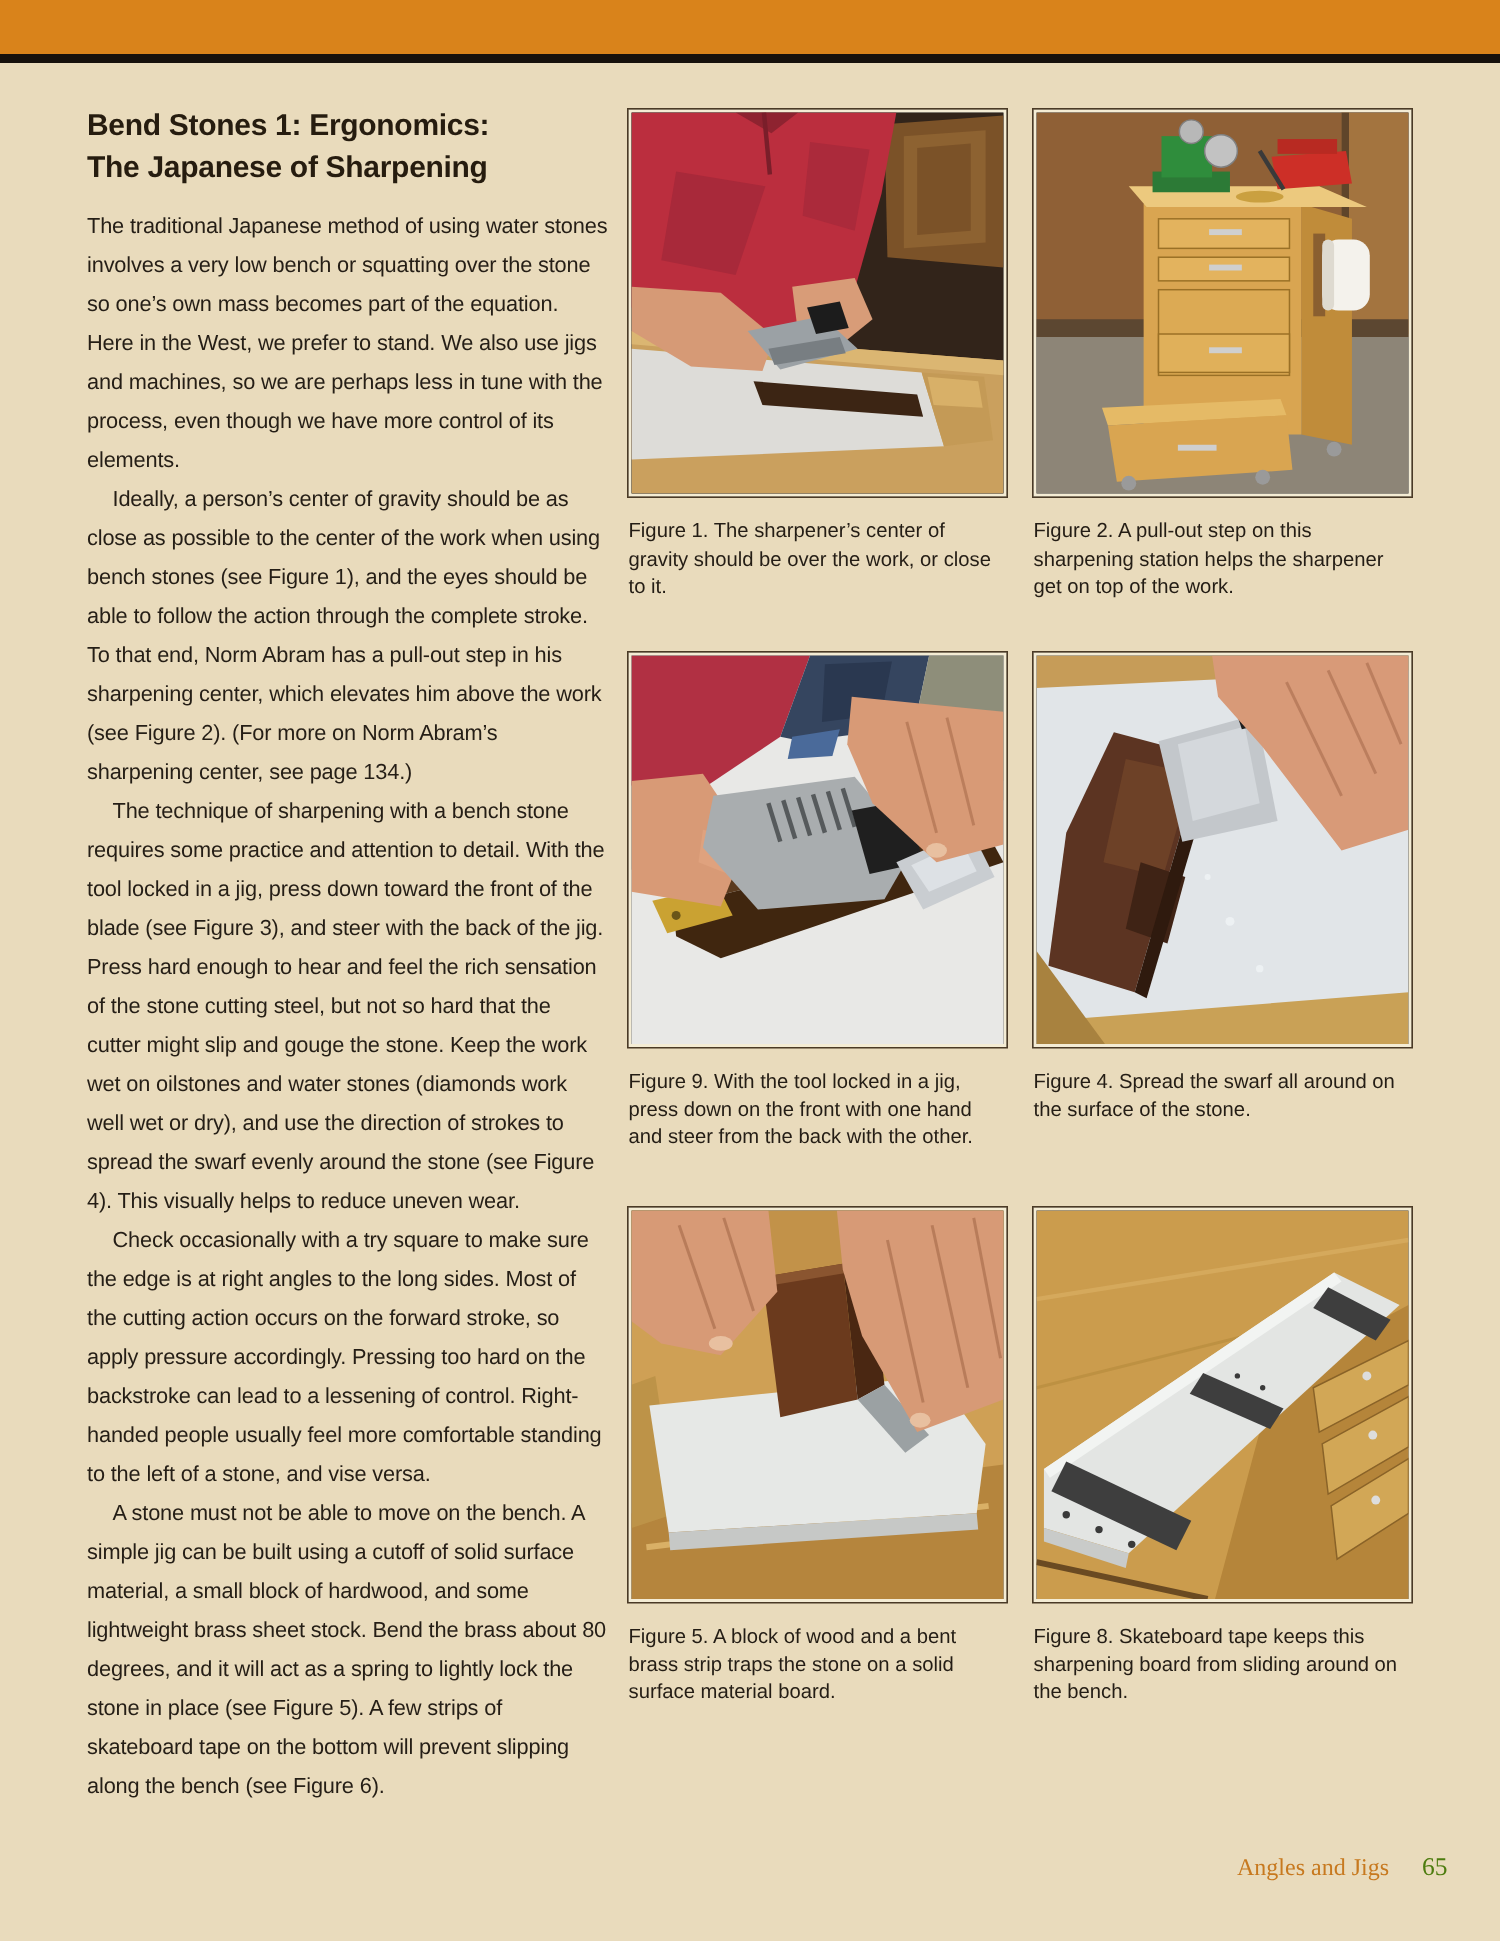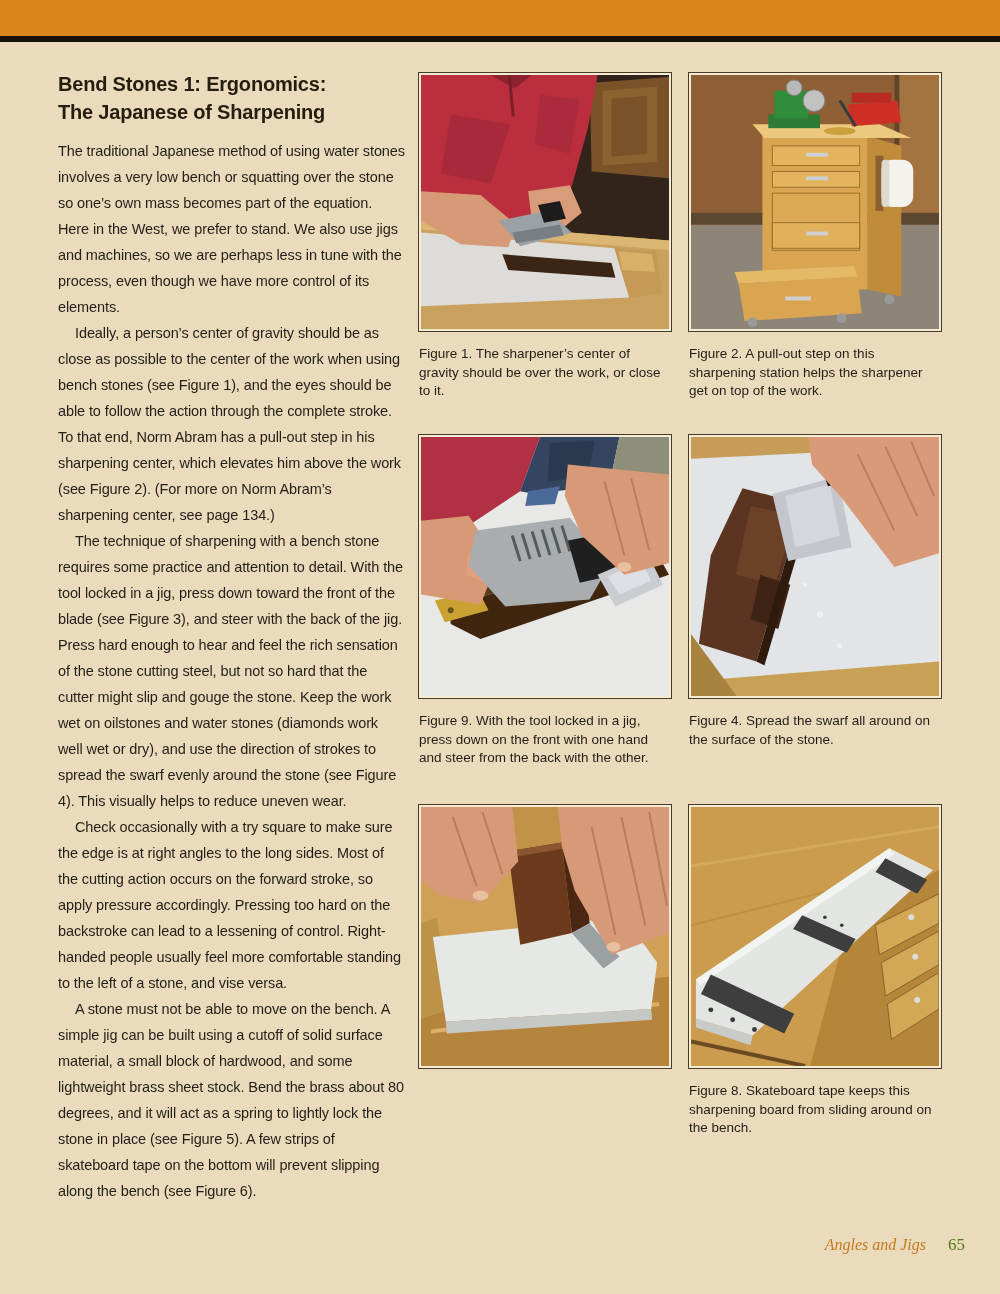--- a/index.html
+++ b/index.html
@@ -37,21 +37,21 @@
   figcaption b{font-weight:normal;}
 
   .fig1{left:419px;top:73px;}  .fig2{left:689px;top:73px;}
   .fig3{left:419px;top:435px;} .fig4{left:689px;top:435px;}
   .fig5{left:419px;top:805px;} .fig6{left:689px;top:805px;}
 
   .footer{
     position:absolute;right:35px;top:1235px;display:flex;align-items:baseline;gap:22px;
     font-family:"Liberation Serif", serif;
   }
-  .footer .section{color:#C7791F;font-size:16px;font-style:italic;}
+  .footer .section{color:#C7791F;font-size:16px;}
   .footer .pagenum{color:#4d7c0f;font-size:17px;text-align:center;}
 </style>
 </head>
 <body>
 
 <div class="topbar"></div>
 <div class="toprule"></div>
 
 <div class="textcol">
   <h1><span>Bend Stones 1: Ergonomics:</span><br><span>The Japanese of Sharpening</span></h1>
@@ -261,20 +261,21 @@
       </g>
       <g>
         <polygon points="138,0 250,0 250,128 192,150 155,85 142,40" fill="#D79A76"></polygon>
         <line x1="172" y1="20" x2="196" y2="130" stroke="#B87C5A" stroke-width="2"></line>
         <line x1="202" y1="10" x2="226" y2="120" stroke="#B87C5A" stroke-width="2"></line>
         <line x1="230" y1="5" x2="248" y2="100" stroke="#B87C5A" stroke-width="2"></line>
         <ellipse cx="194" cy="142" rx="7" ry="5" fill="#E8C0A0"></ellipse>
       </g>
     </svg>
   </div>
+  <figcaption><b>Figure 5.</b> <span>A block of wood and a bent brass strip traps the stone on a solid surface material board.</span></figcaption>
 </figure>
 
 <figure class="fig6">
   <div class="photo h2">
     <svg viewBox="0 0 250 263" preserveAspectRatio="none" aria-hidden="true">
       <rect width="250" height="263" fill="#CB9C4D"></rect>
       <line x1="0" y1="60" x2="250" y2="20" stroke="#DCB268" stroke-width="3" opacity="0.6"></line>
       <line x1="0" y1="120" x2="200" y2="70" stroke="#B08538" stroke-width="2" opacity="0.5"></line>
       <g>
         <polygon points="160,112 250,64 250,263 120,263" fill="#B5853A"></polygon>

